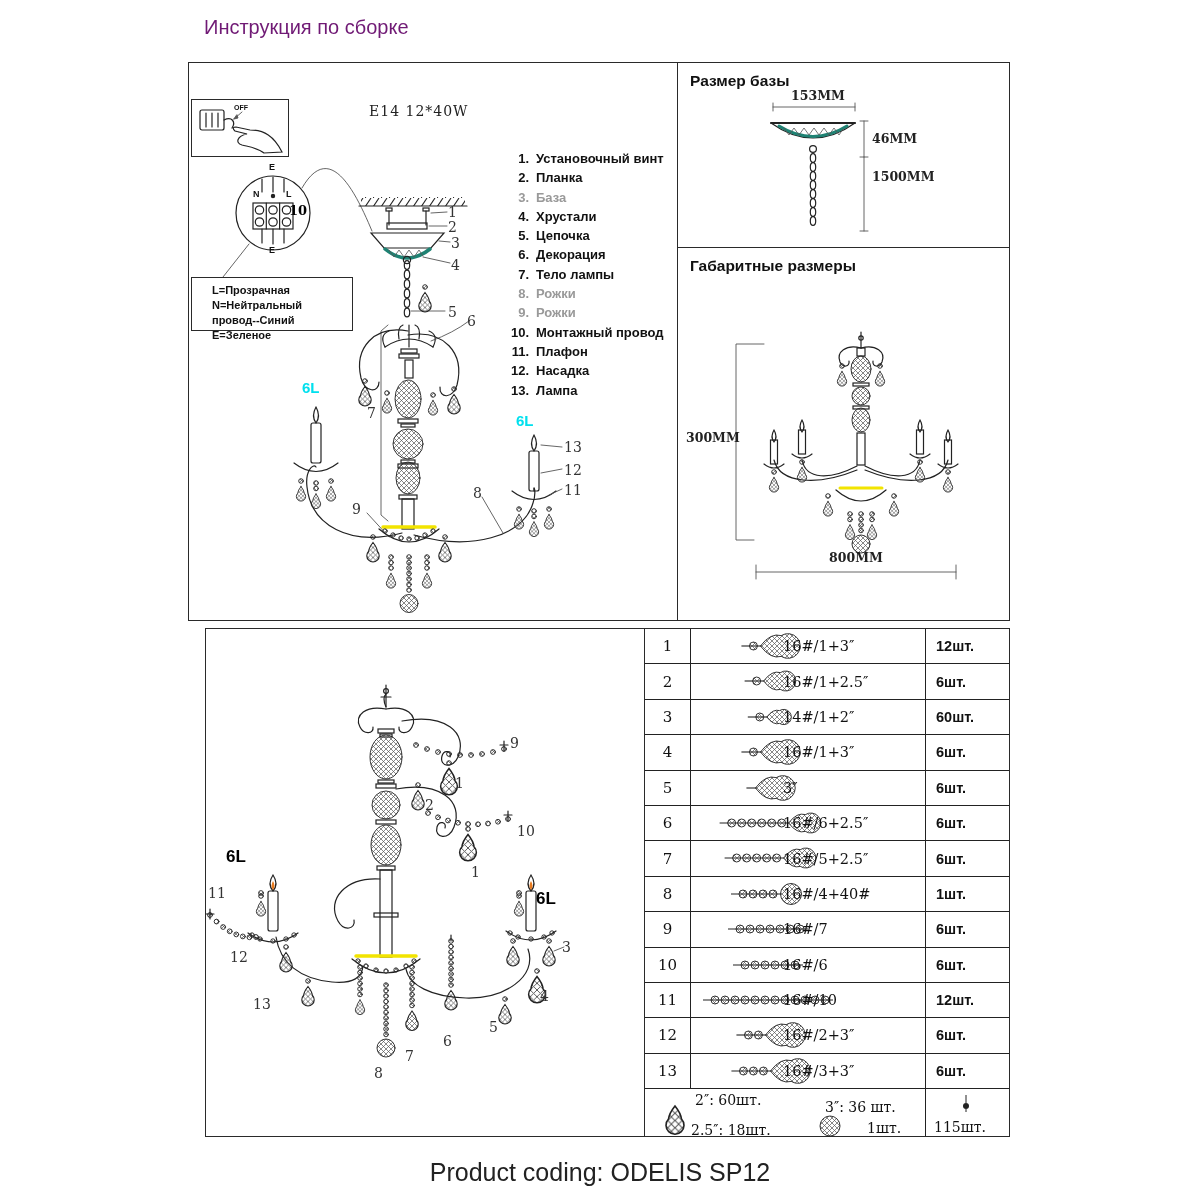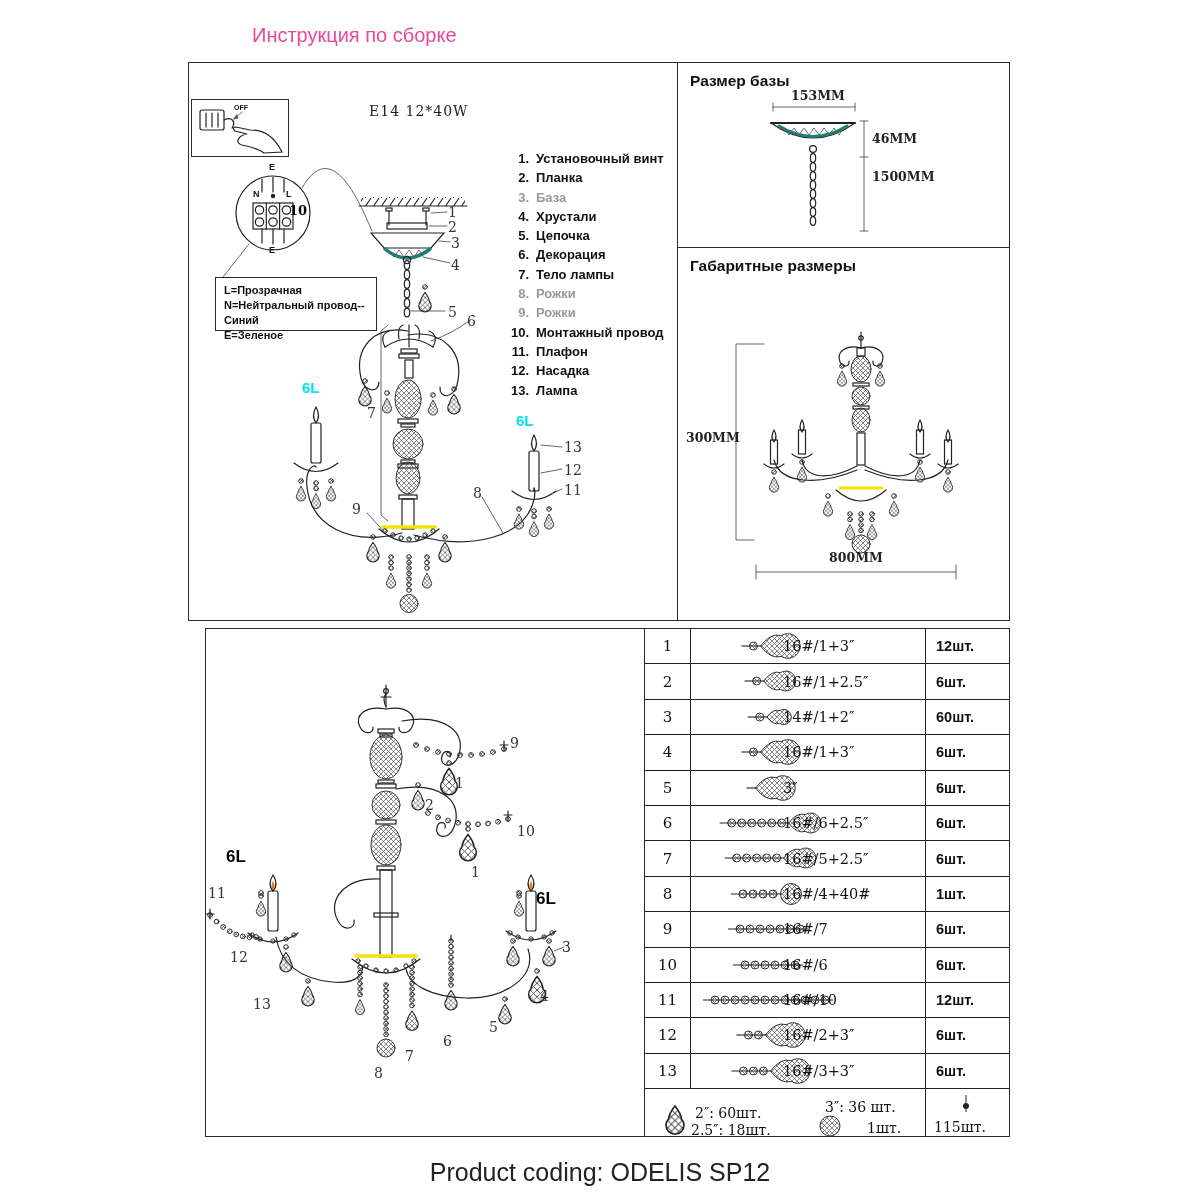--- a/index.html
+++ b/index.html
@@ -16,37 +16,37 @@
   .ln{fill:none;stroke:#222;stroke-width:1.2;stroke-linecap:round;}
   .thin{stroke-width:.8;stroke:#555;}
   .ld{stroke:#555;stroke-width:.9;}
   .xf{fill:url(#xh);stroke:#222;stroke-width:.9;}
   
   #parts-list{position:absolute;left:314px;top:86px;}
   .part{display:flex;gap:7px;line-height:19.3px;font-weight:bold;font-size:13px;color:#111;}
   .part .pn{width:26px;text-align:right;}
   .part.gray{color:var(--gray);}
   
-  .notebox{position:absolute;border:1.4px solid #2a2a2a;font:bold 11px "Liberation Sans",sans-serif;line-height:15px;padding:5px 8px;box-sizing:border-box;margin-left:24px;}
+  .notebox{position:absolute;border:1.4px solid #2a2a2a;font:bold 11px "Liberation Sans",sans-serif;line-height:15px;padding:5px 20px;box-sizing:border-box;}
   .termlbl{position:absolute;font:bold 9px "Liberation Sans",sans-serif;color:#111;}
   .lampspec{position:absolute;font:14px "DejaVu Serif",serif;letter-spacing:1px;color:#222;margin-top:12px;}
   .offlbl{position:absolute;font:bold 7px "Liberation Sans",sans-serif;color:#111;}
   
   #table-body{position:absolute;inset:0;display:flex;flex-direction:column;}
   .trow{height:34.4px;flex:none;display:grid;grid-template-columns:46px 235px 1fr;border-bottom:1.5px solid #222;}
   .tno{border-right:1.5px solid #222;display:flex;align-items:center;justify-content:center;font:15px "DejaVu Serif",serif;}
   .tmain{position:relative;border-right:1.5px solid #222;}
   .tmain svg{position:absolute;left:6px;top:2px;}
   .tspec{position:absolute;left:92px;top:50%;transform:translateY(-50%);width:128px;text-align:left;font:14.5px "DejaVu Serif",serif;white-space:nowrap;}
   .tqty{display:flex;align-items:center;padding-left:10px;font:bold 14.5px "Liberation Sans",sans-serif;}
   .tfoot{flex:1;position:relative;display:grid;grid-template-columns:281px 1fr;}
   .tfoot .fleft{position:relative;border-right:1.5px solid #222;}
   .tfoot .fright{position:relative;}
   .fitem{position:absolute;font:14px "DejaVu Serif",serif;white-space:nowrap;}
-  #page-title{position:absolute;left:204px;top:24px;font:20px "Liberation Sans",sans-serif;color:#ec4899;margin-left:48px;}
+  #page-title{position:absolute;left:204px;top:16px;font:20px "Liberation Sans",sans-serif;color:#701a75;}
   #product-coding{position:absolute;left:190px;top:1158px;width:820px;text-align:center;font:25px "Liberation Sans",sans-serif;color:#222;}
 </style>
 </head>
 <body>
 
 <svg width="0" height="0" style="position:absolute" aria-hidden="true">
   <defs>
     <pattern id="xh" width="5" height="5" patternUnits="userSpaceOnUse">
       <path d="M0,5 L5,0 M0,0 L5,5" stroke="#555" stroke-width="0.7" fill="none"></path>
     </pattern>
@@ -886,21 +886,21 @@
           </svg>
           <span class="tspec">16#/3+3″</span>
         </div>
         <div class="tqty">6шт.</div>
       </div>
       <div class="tfoot">
         <div class="fleft">
      <svg style="position:absolute;left:16px;top:14px" width="28" height="36" viewBox="0 0 28 36">
             <use href="#vd" transform="translate(14,3) scale(1.45)"></use>
           </svg>
-     <span class="fitem" style="left:50px;top:16px">2″: 60шт.</span>
+     <span class="fitem" style="left:50px;top:3px">2″: 60шт.</span>
      <span class="fitem" style="left:46px;top:33px">2.5″: 18шт.</span>
      <span class="fitem" style="left:180px;top:10px">3″: 36 шт.</span>
      <svg style="position:absolute;left:172px;top:24px" width="26" height="26" viewBox="0 0 26 26">
             <circle cx="13" cy="13" r="10" class="xf"></circle>
           </svg>
      <span class="fitem" style="left:222px;top:31px">1шт.</span>
    </div>
    <div class="fright">
      <svg style="position:absolute;left:34px;top:6px" width="12" height="18" viewBox="0 0 12 18">
             <line x1="6" y1="0" x2="6" y2="8" stroke="#222"></line>

